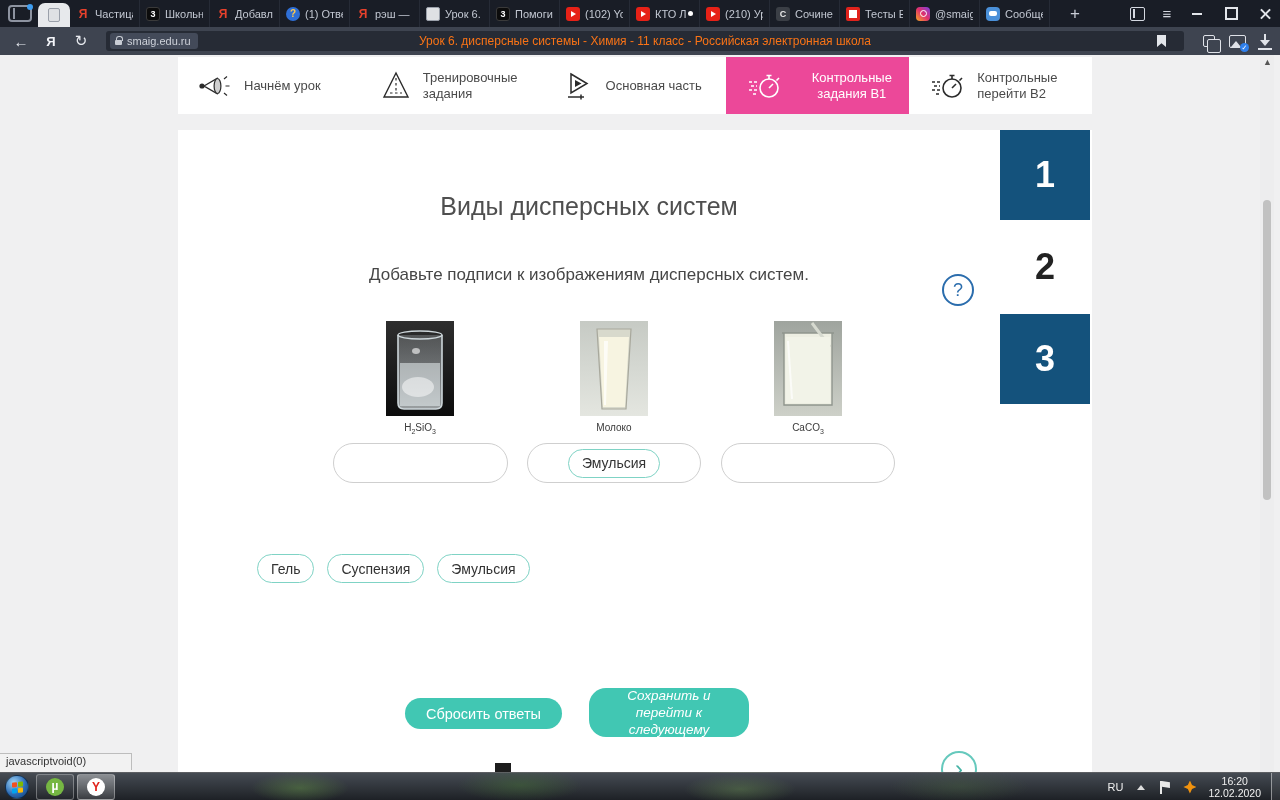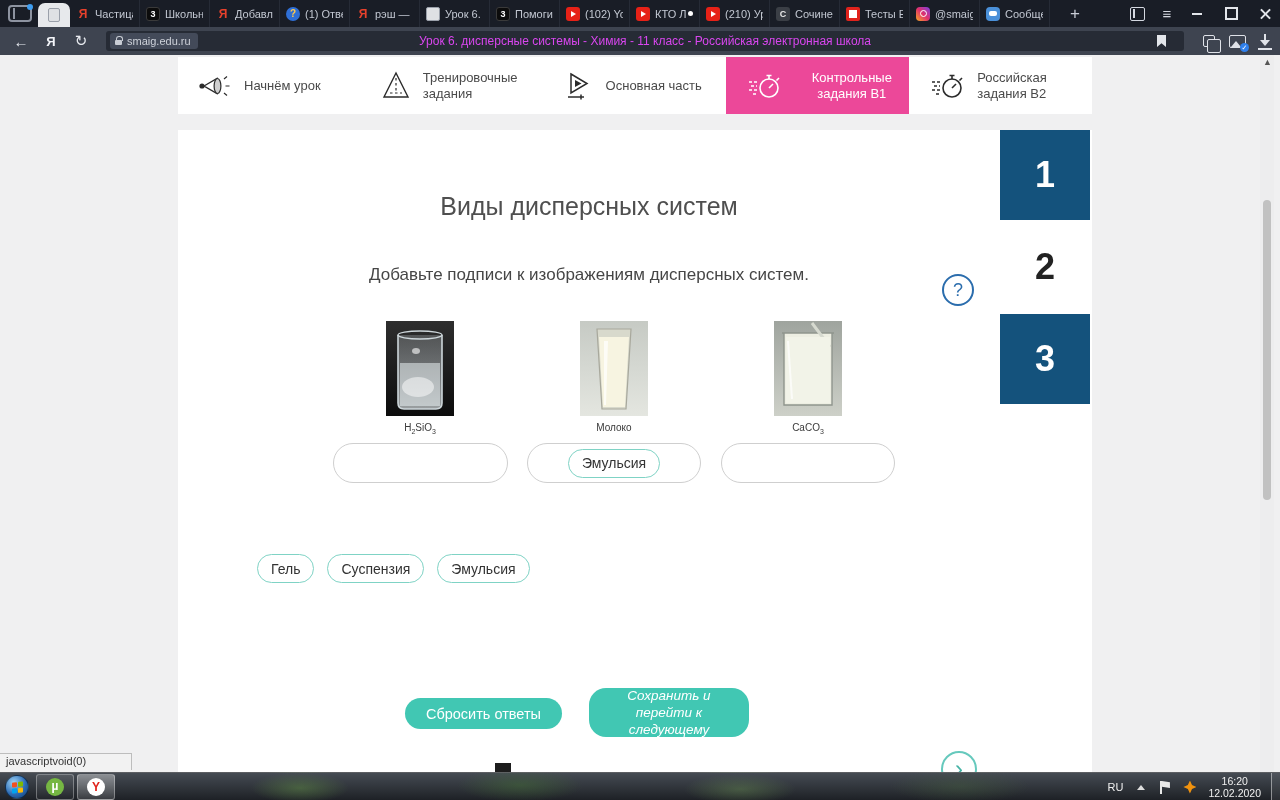--- a/index.html
+++ b/index.html
@@ -44,21 +44,21 @@
 
   
   .toolbar { position:absolute; left:0; top:27px; width:1280px; height:28px; background:#3e4450; display:flex; align-items:center; }
   .nav-glyph { color:#e7eaef; font-size:15px; width:30px; text-align:center; cursor:pointer; }
   .ya-glyph { color:#f2f4f8; font-size:13px; font-weight:bold; width:30px; text-align:center; cursor:pointer; }
   .addrfield { position:absolute; left:106px; top:4px; width:1078px; height:20px; background:#262b35; border-radius:3px; display:flex; align-items:center; }
   .domainchip { position:absolute; left:4px; top:2px; height:16px; background:#434a59; border-radius:3px; display:flex; align-items:center; padding:0 7px 0 5px; }
   .lock { width:7px; height:5px; background:#c9cdd5; border-radius:1px; position:relative; margin-right:5px; margin-top:3px; }
   .lock::before { content:""; position:absolute; left:1px; top:-4px; width:5px; height:4px; border:1.3px solid #c9cdd5; border-bottom:none; border-radius:3px 3px 0 0; }
   .domaintext { color:#cdd1d9; font-size:11px; }
-  .addrtitle { position:absolute; left:0; right:0; text-align:center; color:#d946ef; font-size:12px; }
+  .addrtitle { position:absolute; left:0; right:0; text-align:center; color:#f97316; font-size:12px; }
   .bkflag { position:absolute; right:18px; top:4px; width:9px; height:12px; background:#e3e6eb; clip-path:polygon(0 0,100% 0,100% 100%,50% 68%,0 100%); cursor:pointer; }
   .ext-sep { position:absolute; left:1191px; top:31px; height:20px; width:1px; background:#555c69; }
   .extbtn { position:absolute; top:27px; height:28px; width:28px; display:flex; align-items:center; justify-content:center; cursor:pointer; }
   .collections { left:1195px; } .collections .c1 { width:12px; height:12px; border:1.7px solid #dfe2e8; border-radius:2px; position:relative; }
   .collections .c1::after { content:""; position:absolute; left:3px; top:3px; width:12px; height:12px; border:1.7px solid #dfe2e8; border-radius:2px; background:#3e4450; }
   .shot { left:1223px; } .shot .s1 { width:17px; height:13px; border:1.7px solid #dfe2e8; border-radius:2px; position:relative; }
   .shot .s1::before { content:""; position:absolute; left:1px; bottom:0; border-left:5px solid transparent; border-right:5px solid transparent; border-bottom:6px solid #dfe2e8; }
   .shot .badge { position:absolute; right:2px; bottom:3px; width:9px; height:9px; background:#2f80ed; border-radius:50%; color:#fff; font-size:7px; line-height:9px; text-align:center; }
   .dl { left:1251px; } .dl .d1 { position:relative; width:14px; height:15px; }
   .dl .d1::before { content:""; position:absolute; left:5.5px; top:0; width:2.5px; height:8px; background:#dfe2e8; }
@@ -286,21 +286,21 @@
         <span class="nlabel">Контрольные задания В1</span>
       </div>
       <div class="nav-item">
         <svg class="nicon" width="36" height="30" viewBox="0 0 36 30">
           <circle cx="23" cy="17" r="9" fill="none" stroke="#2b2b2b" stroke-width="1.6"></circle>
           <path d="M23 4.5 L23 8 M20.5 4.5 L25.5 4.5" stroke="#2b2b2b" stroke-width="1.6"></path>
           <path d="M30.5 9.5 L33 7" stroke="#2b2b2b" stroke-width="1.6"></path>
           <path d="M23 17 L27 13" stroke="#2b2b2b" stroke-width="1.6"></path>
           <path d="M3 11 L11 11 M5 15 L11 15 M3 19 L11 19 M7 23 L11 23" stroke="#2b2b2b" stroke-width="1.5" stroke-dasharray="3,2"></path>
         </svg>
-        <span class="nlabel">Российская задания В2</span>
+        <span class="nlabel">Контрольные перейти В2</span>
       </div>
     </div>
 
     <div class="card">
 
       <div class="qsq sel" style="top:0;">1</div>
       <div class="qsq unsel" style="top:92px;">2</div>
       <div class="qsq sel" style="top:184px;">3</div>
 
       <div class="ctitle">Виды дисперсных систем</div>

